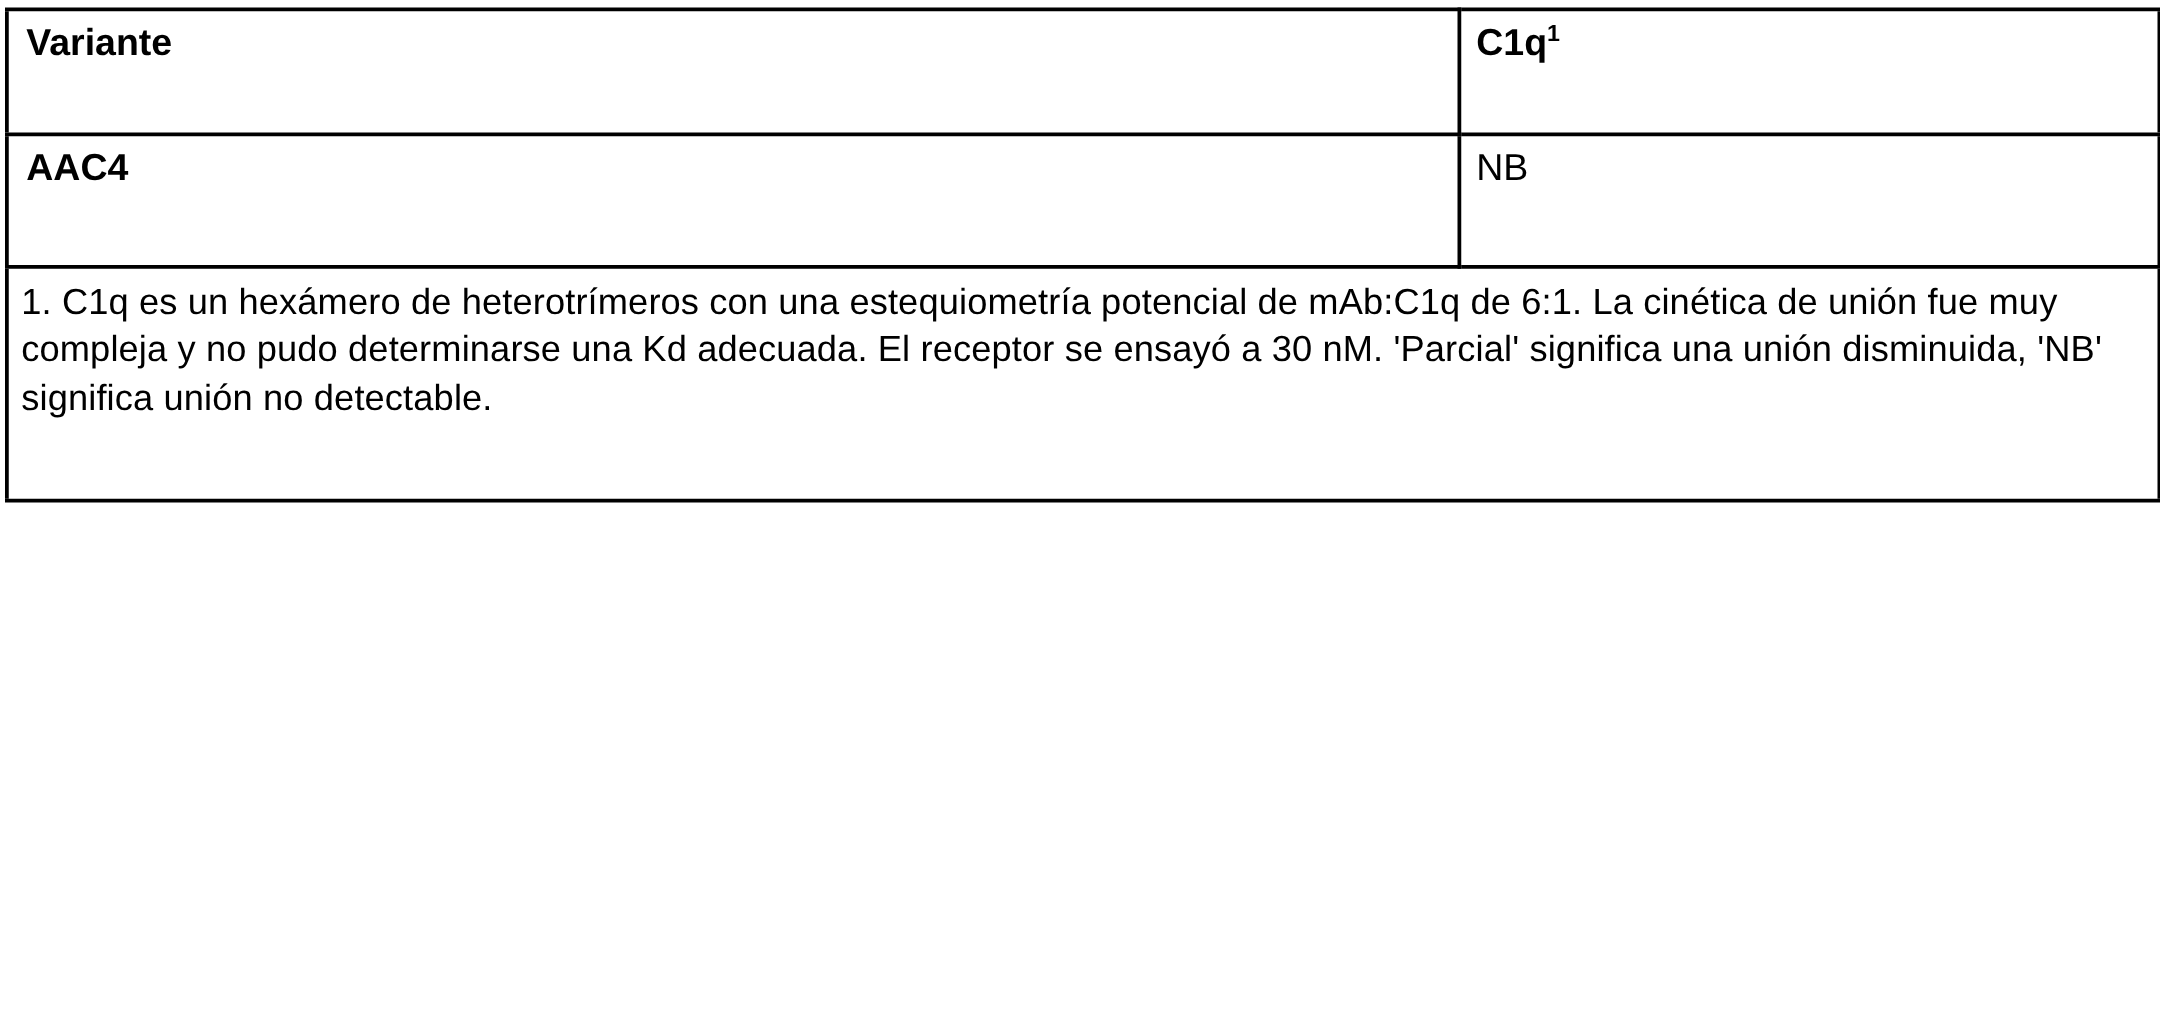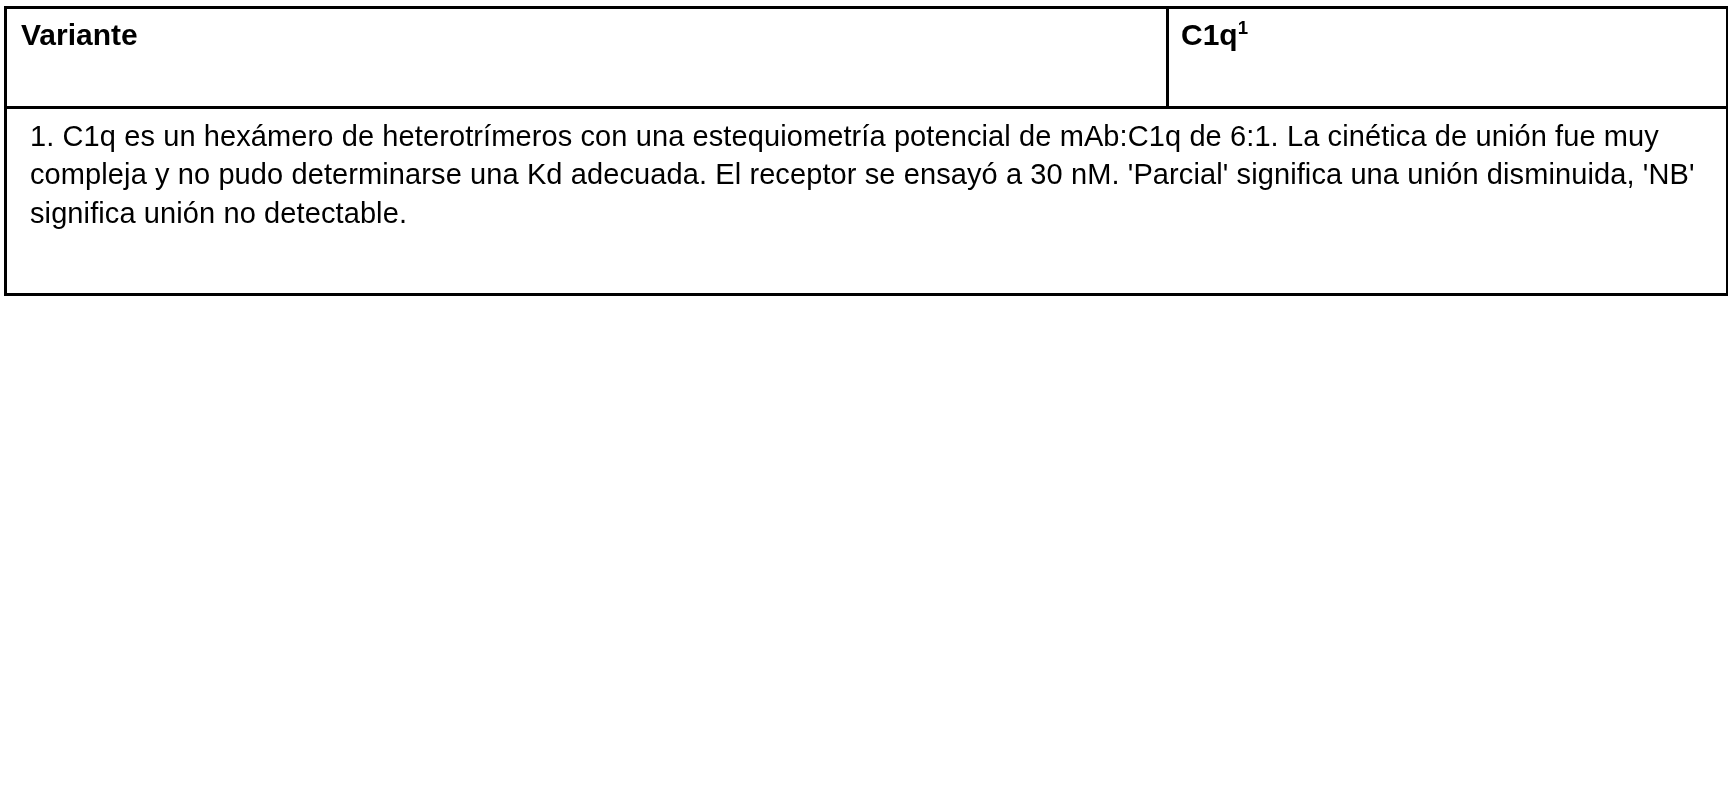--- a/index.html
+++ b/index.html
@@ -70,38 +70,41 @@
   }
   sup {
     font-size: 0.62em;
     vertical-align: super;
     line-height: 0;
   }
   .footnote-text {
     display: block;
     text-align: left;
     letter-spacing: 0.1px;
-    margin-left: 13px;
   }
 </style>
 </head>
 <body>
 
 <div class="page">
   <div class="table-wrap">
     <table class="data-table">
       <colgroup>
         <col class="col-variant">
         <col class="col-value">
       </colgroup>
       <tbody>
         <tr class="header-row">
           <td class="cell-variant"><span>Variante</span></td>
           <td class="cell-value"><span>C1q</span><sup>1</sup></td>
         </tr>
+        <tr class="data-row">
+          <td class="cell-variant">AAC4</td>
+          <td class="cell-value">NB</td>
+        </tr>
         <tr class="footnote-row">
           <td colspan="2">
               <span class="footnote-text">1. C1q es un hexámero de heterotrímeros con una estequiometría potencial de mAb:C1q de 6:1. La cinética de unión fue muy compleja y no pudo determinarse una Kd adecuada. El receptor se ensayó a 30 nM. 'Parcial' significa una unión disminuida, 'NB' significa unión no detectable.</span>
             </td>
         </tr>
       </tbody>
     </table>
   </div>
 </div>
 

